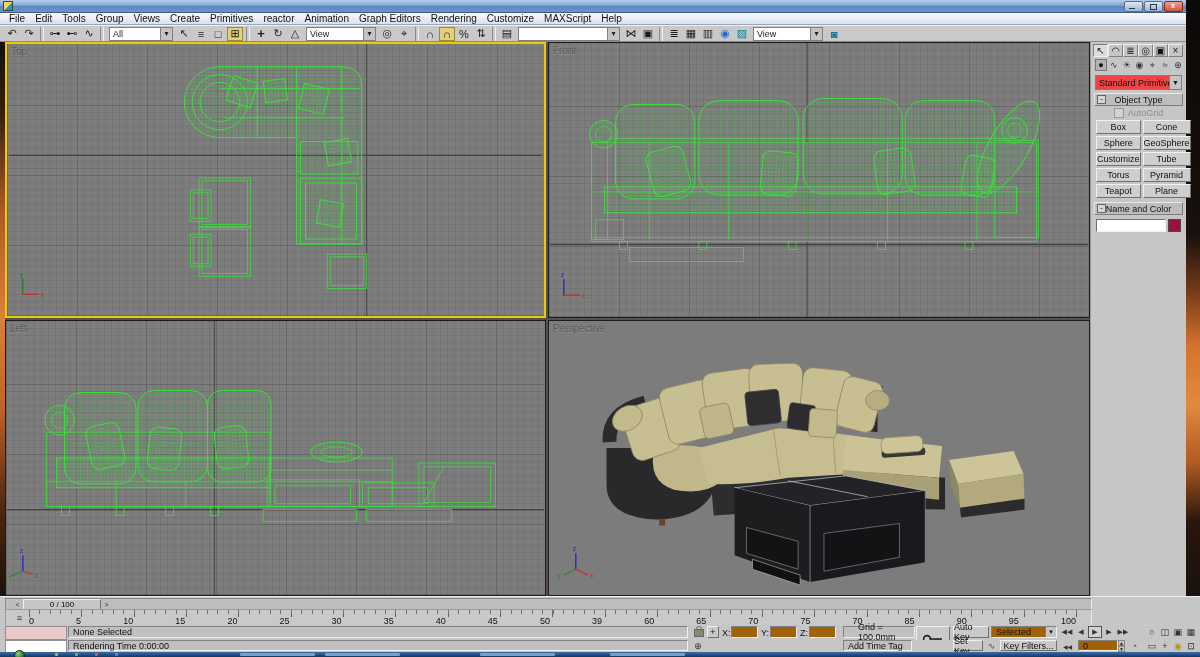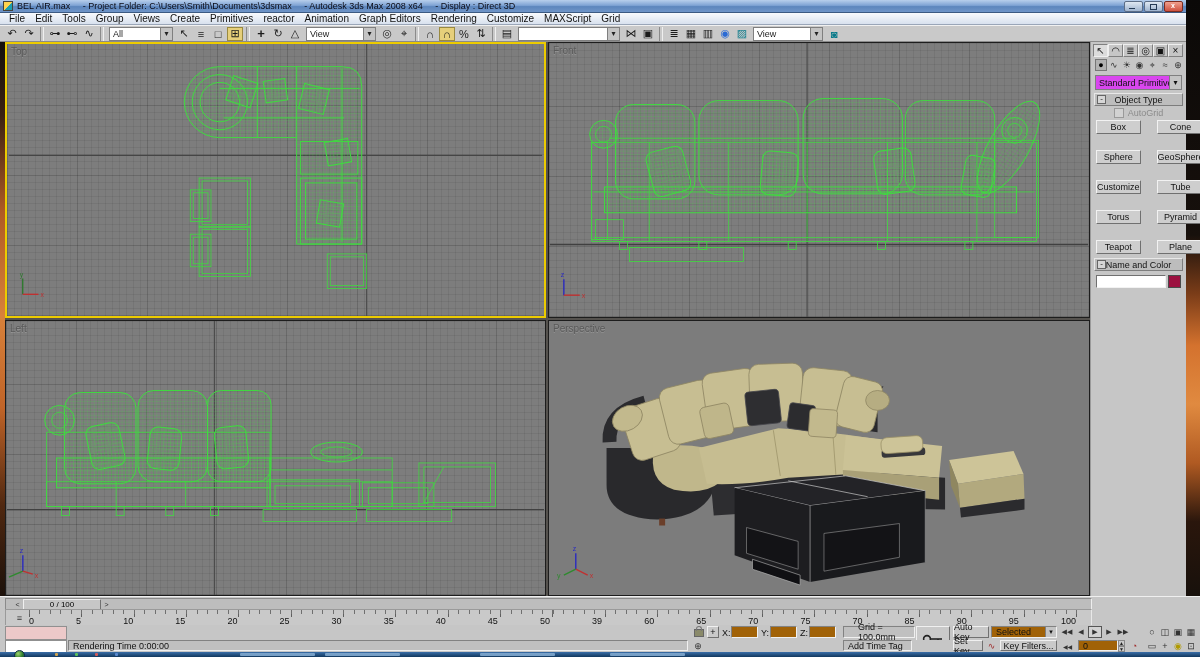--- a/index.html
+++ b/index.html
@@ -57,31 +57,31 @@
   .vp svg{position:absolute;left:0;top:0}
   
   #cmdpanel{left:1090px;top:42px;width:96px;height:583px;background:#c6c6c6;border-left:1px solid #9a9a9a;box-sizing:border-box;font-size:10px;color:#111}
   #cp-tabs{display:flex;gap:0;padding:2px 2px 1px 2px}
   .cp-tab{width:15px;height:13px;display:flex;align-items:center;justify-content:center;font-size:10px;
     border:1px solid;border-color:#efefef #808080 #808080 #efefef;background:#c6c6c6;box-sizing:border-box}
   .cp-tab.active{background:#dcdcdc;border-color:#808080 #efefef #efefef #808080}
   #cp-cats{display:flex;gap:1px;padding:1px 2px 2px 4px}
   .cp-cat{width:12px;height:12px;display:flex;align-items:center;justify-content:center;font-size:9px;color:#333}
   .cp-cat.active{background:#b2b2b2;border:1px solid #777;box-sizing:border-box;color:#000}
-  .cp-dd{margin:2px 4px;height:13px;background:#d946ef;border:1px solid #7f7f7f;font-size:9px;
+  .cp-dd{margin:2px 4px;height:13px;background:#ef4444;border:1px solid #7f7f7f;font-size:9px;
     display:flex;align-items:center;padding-left:3px;position:relative}
   .cp-dd::after{content:"▾";position:absolute;right:0;top:0;width:11px;height:100%;background:#c4c4c4;
     border-left:1px solid #7f7f7f;font-size:8px;display:flex;align-items:center;justify-content:center}
   .rollout{margin:3px 3px 0 3px;height:11px;background:#bdbdbd;border:1px solid;border-color:#e8e8e8 #7d7d7d #7d7d7d #e8e8e8;
     font-size:9px;display:flex;align-items:center;position:relative;justify-content:center}
   .rollout .minus{position:absolute;left:2px;top:1px;width:7px;height:7px;border:1px solid #666;background:#d6d6d6;
     font-size:8px;line-height:6px;text-align:center}
   #autogrid-row{display:flex;align-items:center;justify-content:center;gap:4px;height:13px;color:#8b8b8b;font-size:9px}
   #autogrid-box{width:8px;height:8px;border:1px solid #9a9a9a;background:#d2d2d2}
-  #prim-grid{display:grid;grid-template-columns:1fr 1fr;gap:16px;padding:1px 5px}
+  #prim-grid{display:grid;grid-template-columns:1fr 1fr;gap:2px;padding:1px 5px}
   .pbtn{height:12px;background:#cecece;border:1px solid;border-color:#f2f2f2 #707070 #707070 #f2f2f2;
     font-size:9px;display:flex;align-items:center;justify-content:center}
   #name-row{display:flex;gap:2px;padding:4px 5px}
   #name-field{flex:1;height:11px;background:#fff;border:1px solid;border-color:#707070 #f2f2f2 #f2f2f2 #707070}
   #color-swatch{width:13px;height:13px;border:1px solid #4a4a4a;box-sizing:border-box}
   
   .bar{left:0;width:1200px;background:#c6c6c6;box-sizing:border-box}
   #slider-row{top:596px;height:13px;border-top:1px solid #efefef}
   #slider-track{position:absolute;left:5px;top:1px;width:1085px;height:11px;background:#bdbdbd;
     border:1px solid;border-color:#8a8a8a #eee #eee #8a8a8a}
@@ -126,21 +126,20 @@
   .qdot{position:absolute;top:1px;width:3px;height:3px;border-radius:1px;background:#cfa24e}
 </style>
 </head>
 <body>
 
 <div class="abs" id="strip-left"></div>
 <div class="abs" id="strip-right"></div>
 
 <div class="abs" id="titlebar">
   <span id="app-icon"></span>
-  <span id="title-text">BEL AIR.max     - Project Folder: C:\Users\Smith\Documents\3dsmax     - Autodesk 3ds Max 2008 x64     - Display : Direct 3D</span>
   <span class="wbtns">
     <span class="wbtn">
         <span class="dash"></span>
       </span>
     <span class="wbtn">
         <span class="sq"></span>
       </span>
     <span class="wbtn close">
         <span class="xx">x</span>
       </span>
@@ -155,21 +154,21 @@
     <span class="menu-item">Group</span>
     <span class="menu-item">Views</span>
     <span class="menu-item">Create</span>
     <span class="menu-item">Primitives</span>
     <span class="menu-item">reactor</span>
     <span class="menu-item">Animation</span>
     <span class="menu-item">Graph Editors</span>
     <span class="menu-item">Rendering</span>
     <span class="menu-item">Customize</span>
     <span class="menu-item">MAXScript</span>
-    <span class="menu-item">Grid</span>
+    <span class="menu-item">Help</span>
   </div>
 
 <div class="abs" id="toolbar">
 
 <span class="tb">↶</span>
     <span class="tb">↷</span>
     <span class="tb sep"></span>
     <span class="tb">⊶</span>
     <span class="tb">⊷</span>
     <span class="tb">∿</span>
@@ -575,20 +574,21 @@
         <span>85</span>
         <span>90</span>
         <span>95</span>
         <span>100</span>
       </div>
   </div>
 </div>
 
 <div class="abs bar" id="status1">
   <span class="abs" id="macro-box"></span>
+  <span class="fld" style="left:68px;top:1px;width:620px">None Selected</span>
   <span class="padlock" style="left:694px;top:4px"></span>
   <span class="btn3d" style="left:707px;top:1px;width:12px">+</span>
   <span class="lbl" style="left:722px;top:3px">X:</span>
   <span class="fld white" style="left:731px;top:1px;width:27px"></span>
   <span class="lbl" style="left:761px;top:3px">Y:</span>
   <span class="fld white" style="left:770px;top:1px;width:27px"></span>
   <span class="lbl" style="left:800px;top:3px">Z:</span>
   <span class="fld white" style="left:809px;top:1px;width:27px"></span>
   <span class="fld" style="left:843px;top:1px;width:72px;justify-content:center;padding-left:14px">Grid = 100,0mm</span>
   <span class="btn3d" style="left:916px;top:1px;width:34px;height:25px">

